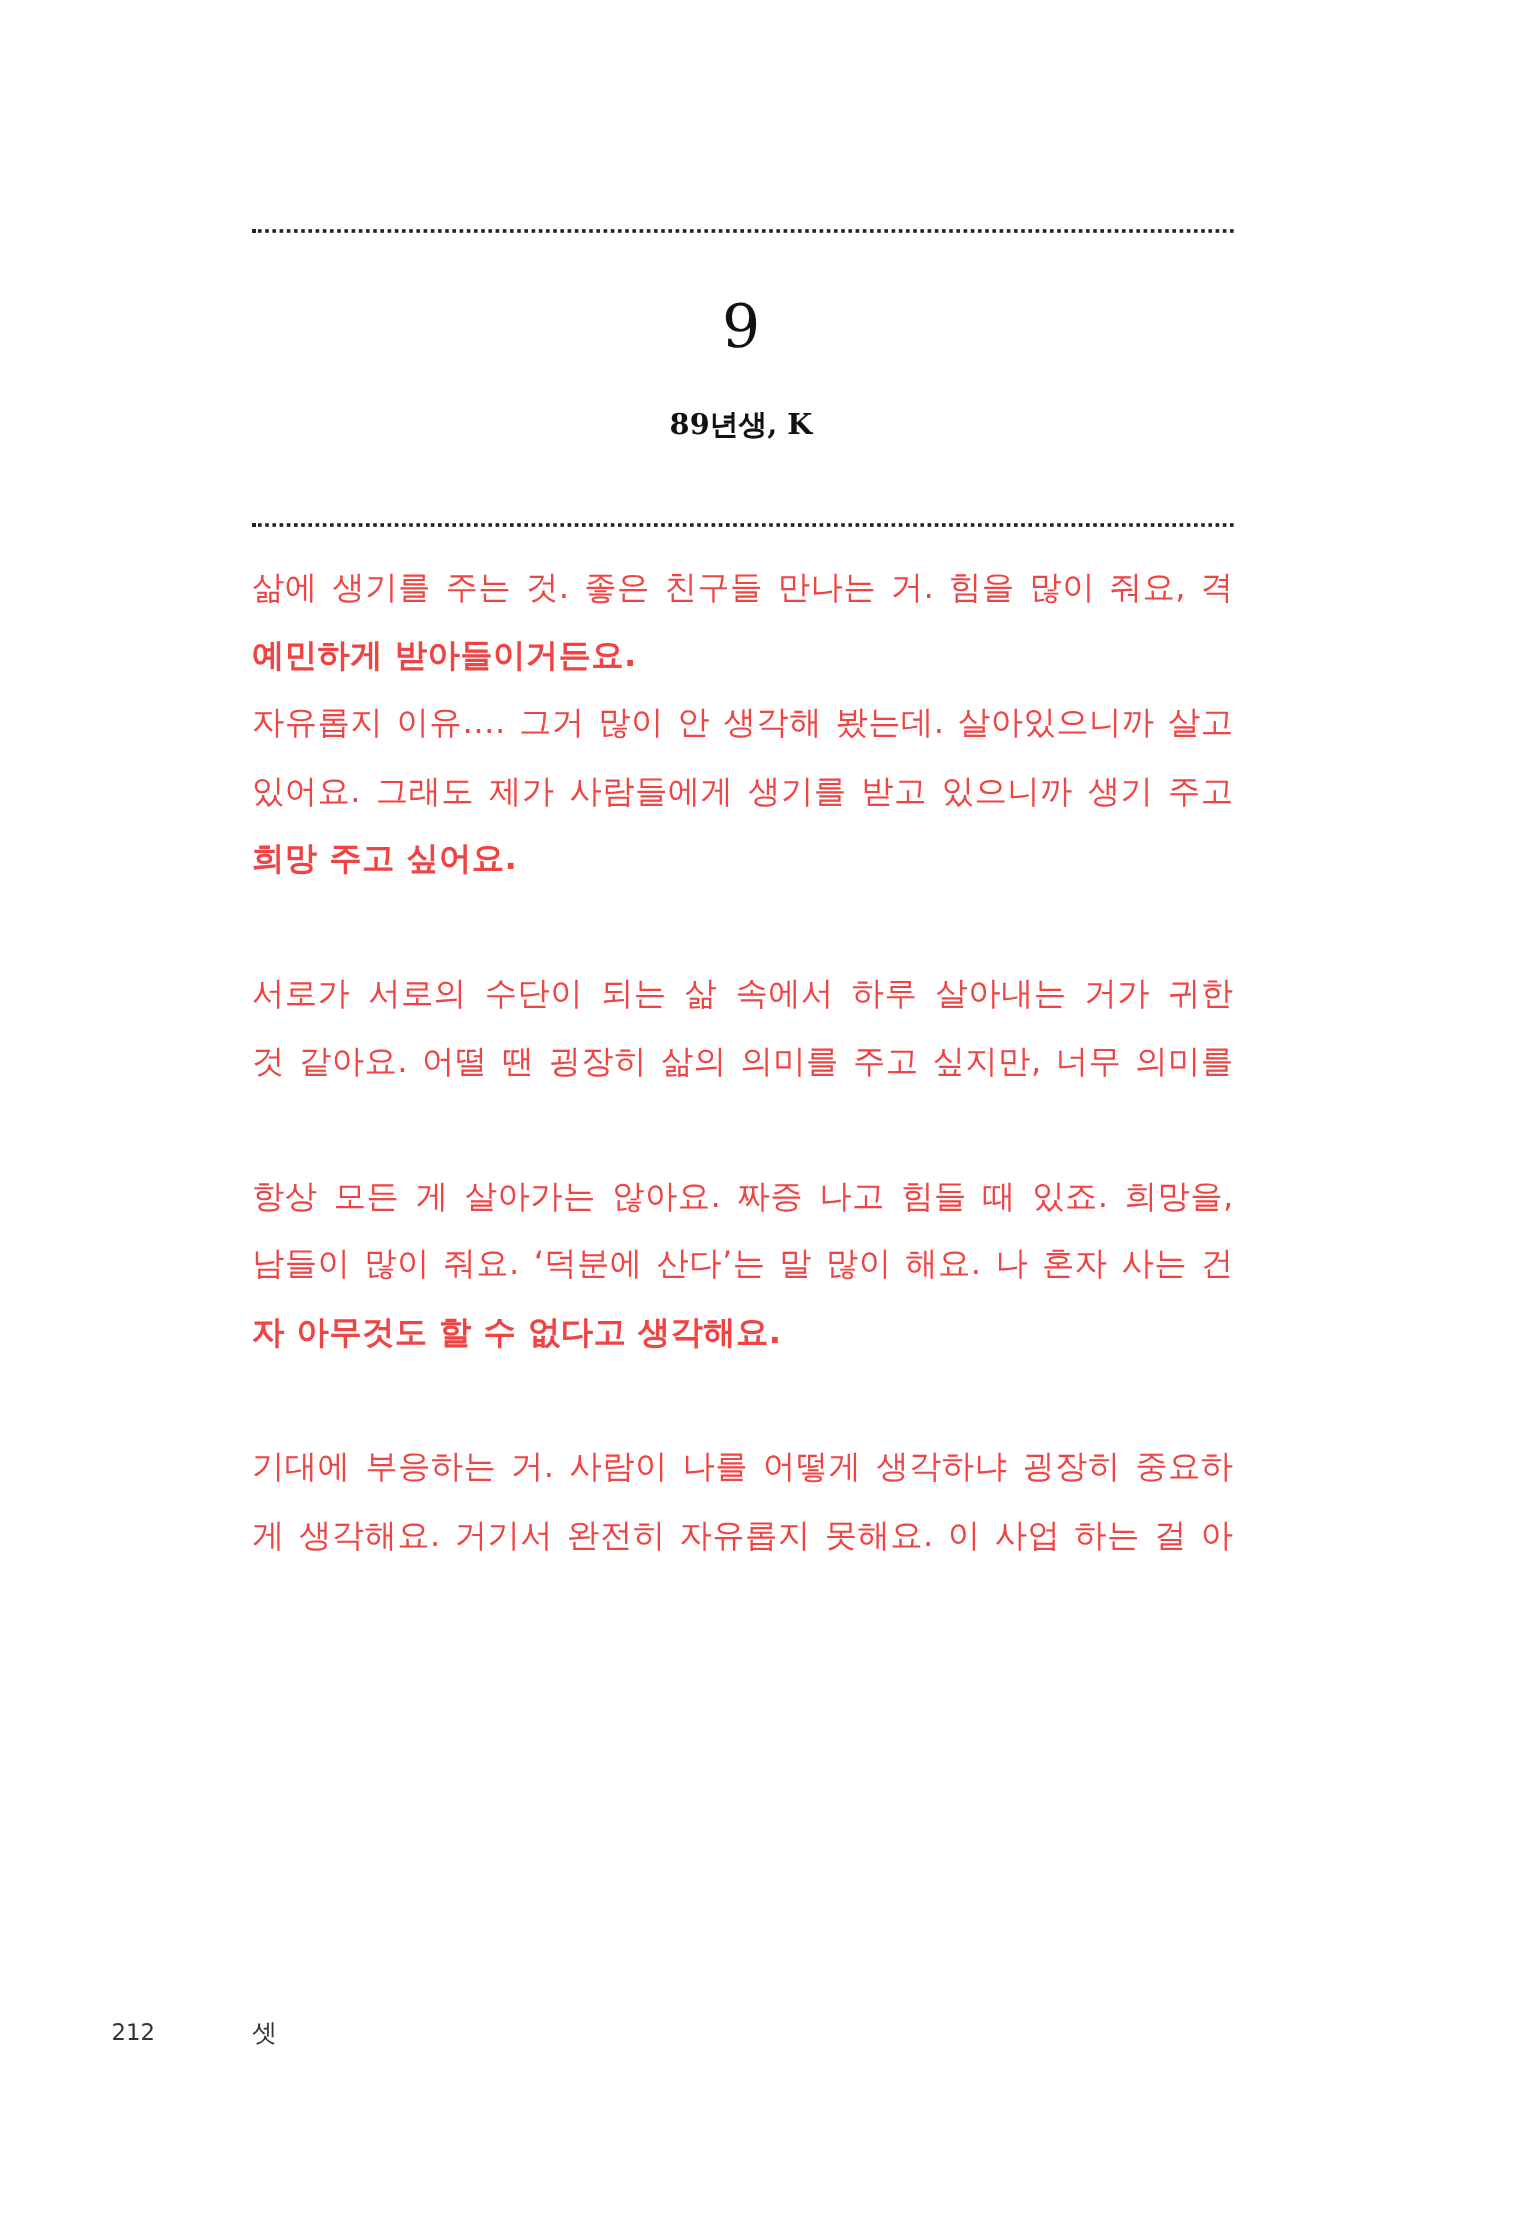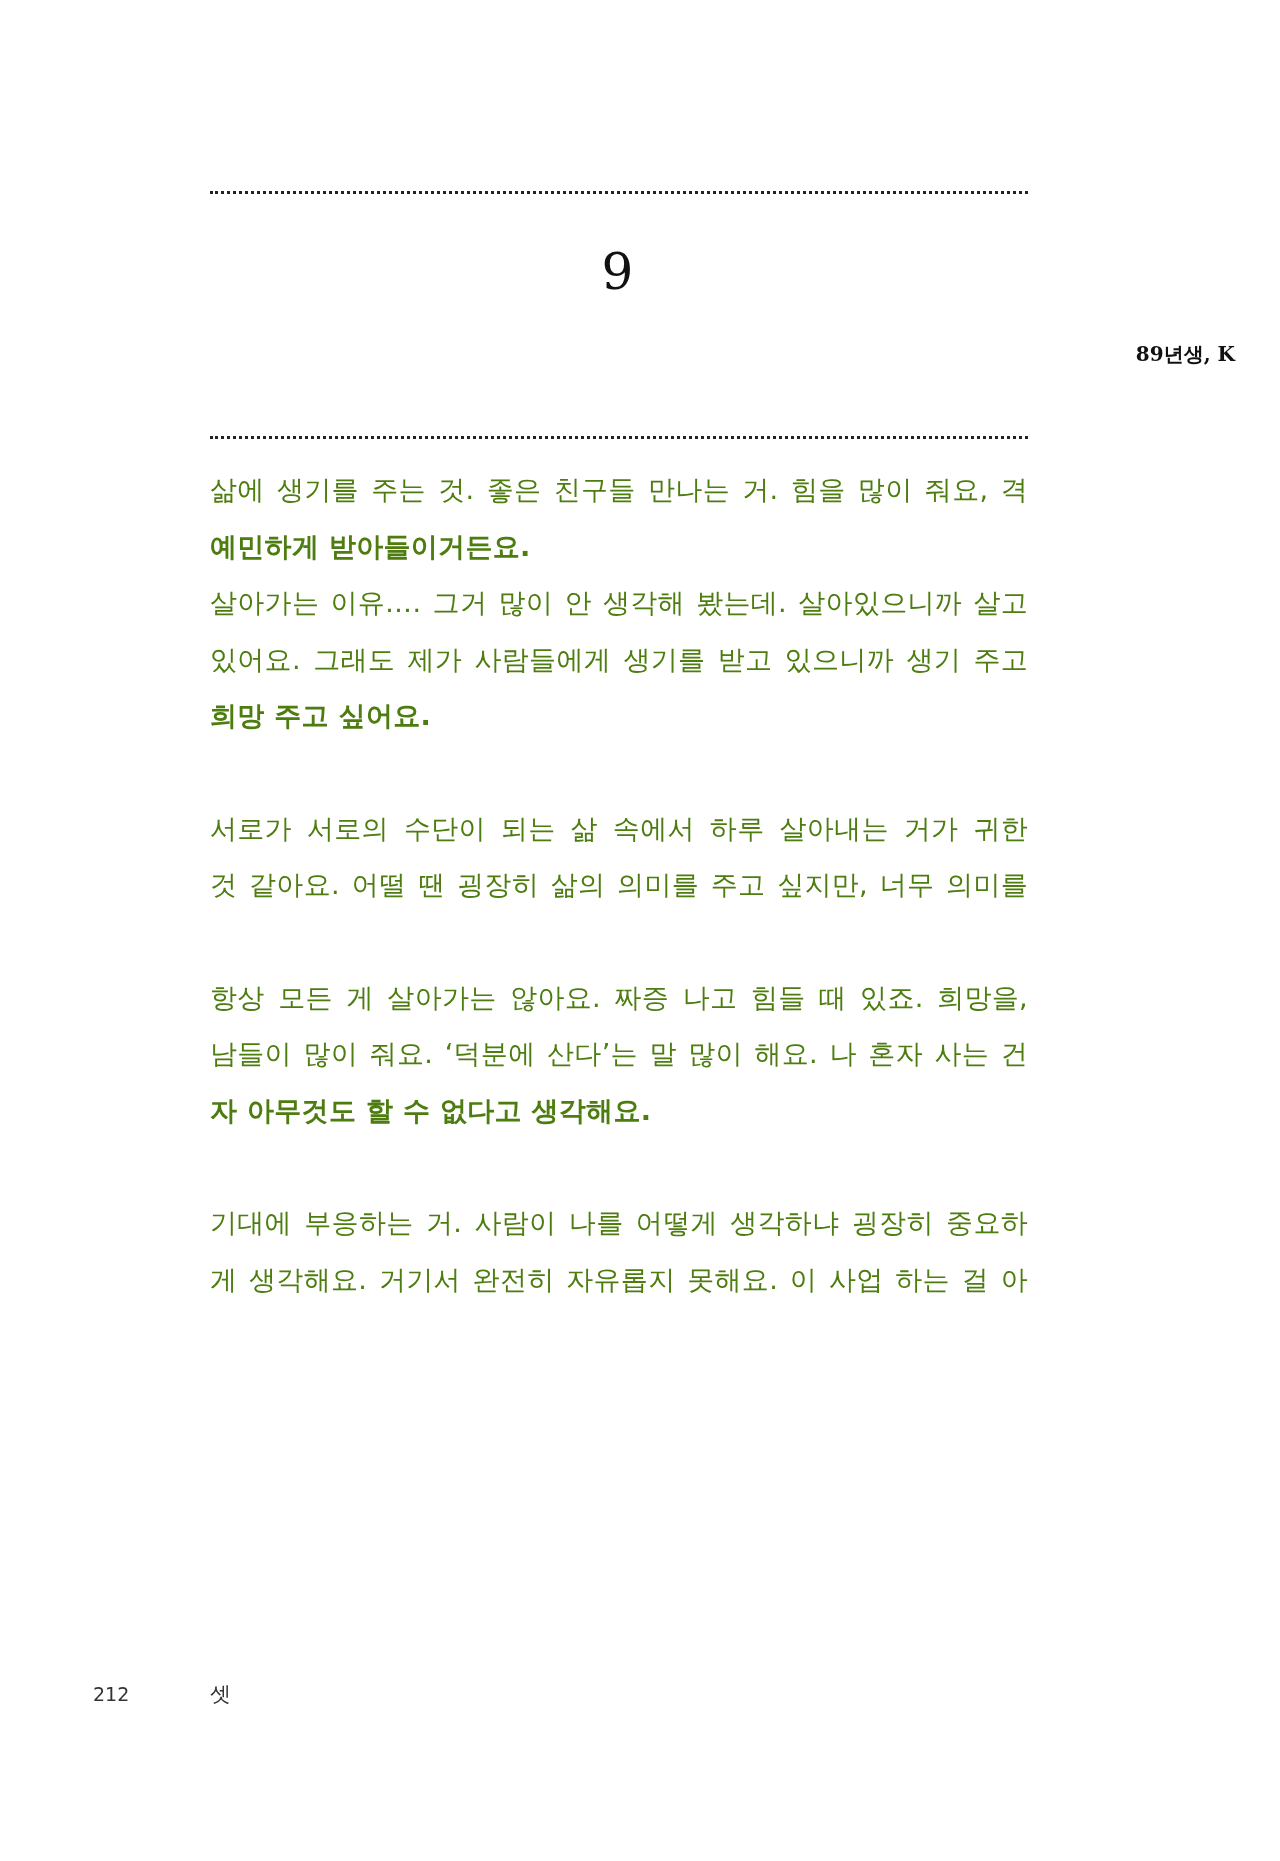--- a/index.html
+++ b/index.html
@@ -29,41 +29,41 @@
       font-family: "DejaVu Serif", "Liberation Serif", serif;
       font-size: 50px;
       line-height: 60px;
       color: #111;
     }
     .chapter-sub {
       position: absolute;
       top: 336px;
       left: 0;
       width: 1235px;
-      text-align: right;
+      text-align: center;
       font-family: "DejaVu Serif", "Liberation Serif", serif;
       font-weight: bold;
-      font-size: 20px;
+      font-size: 24px;
       line-height: 36px;
       color: #111;
     }
     .body-text {
       position: absolute;
       top: 462px;
       left: 210px;
       width: 818px;
     }
     .para {
       margin: 0;
       font-size: 27px;
       line-height: 56.5px;
       text-align: justify;
       text-align-last: left;
       letter-spacing: 0.3px;
-      color: #4d7c0f;
+      color: #ef4444;
     }
     .para .line {
       display: block;
       white-space: nowrap;
       text-align-last: justify;
       text-align: justify;
     }
     .para .line.last { text-align-last: left; font-weight: bold; }
     .gap { height: 56px; }
     .folio {
@@ -92,21 +92,21 @@
 <div class="chapter-sub">89년생, K</div>
 
 <div class="rule bottom"></div>
 
 <div class="body-text">
   <p class="para">
     <span class="line">삶에 생기를 주는 것. 좋은 친구들 만나는 거. 힘을 많이 줘요, 격</span>
     <span class="line last">예민하게 받아들이거든요.</span>
   </p>
   <p class="para">
-    <span class="line">살아가는 이유…. 그거 많이 안 생각해 봤는데. 살아있으니까 살고</span>
+    <span class="line">자유롭지 이유…. 그거 많이 안 생각해 봤는데. 살아있으니까 살고</span>
     <span class="line">있어요. 그래도 제가 사람들에게 생기를 받고 있으니까 생기 주고</span>
     <span class="line last">희망 주고 싶어요.</span>
   </p>
   <div class="gap"></div>
   <p class="para">
     <span class="line">서로가 서로의 수단이 되는 삶 속에서 하루 살아내는 거가 귀한</span>
     <span class="line">것 같아요. 어떨 땐 굉장히 삶의 의미를 주고 싶지만, 너무 의미를</span>
   </p>
   <div class="gap"></div>
   <p class="para">

